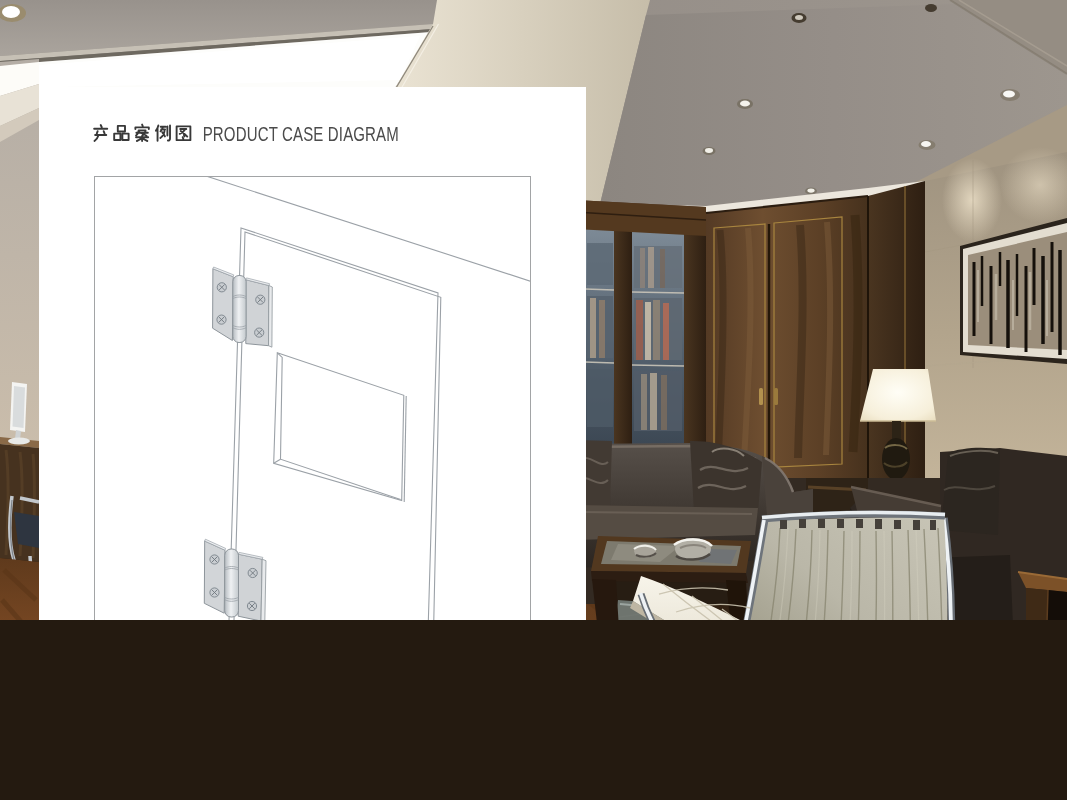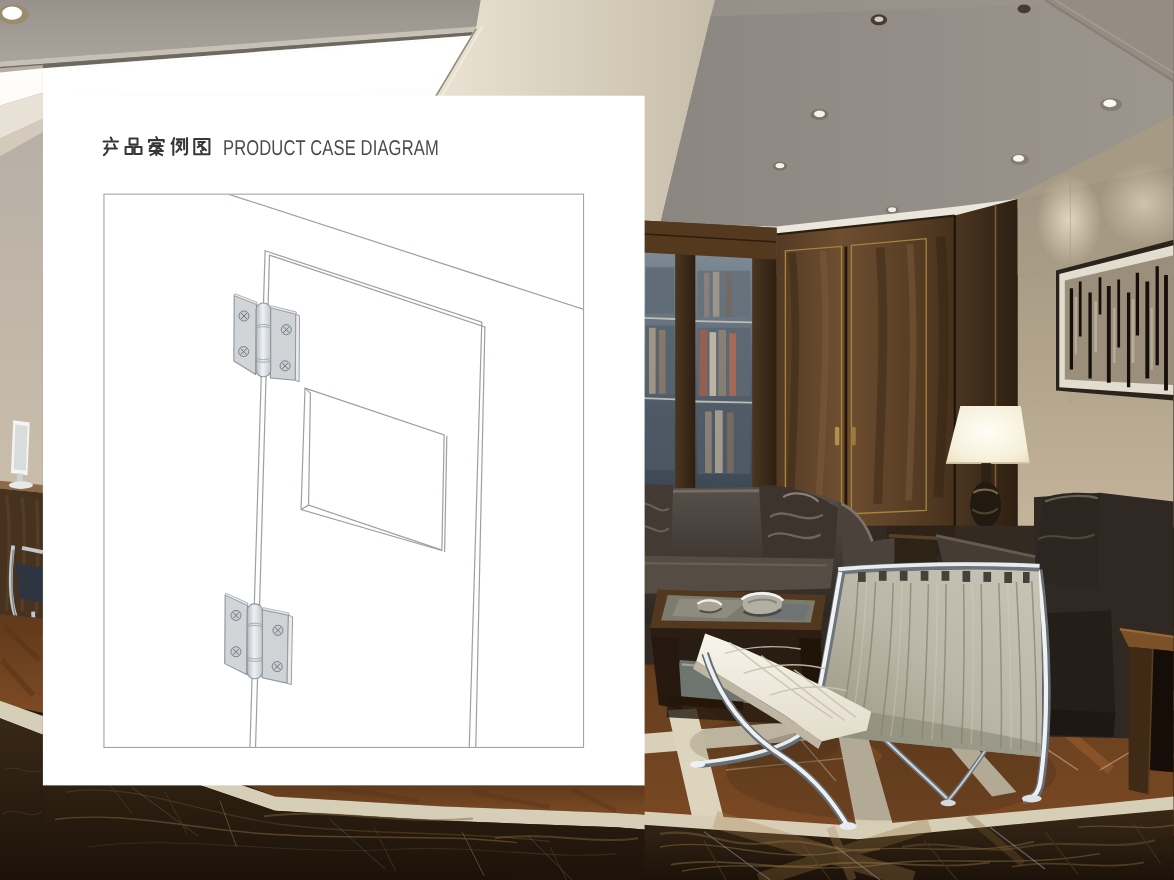--- a/index.html
+++ b/index.html
@@ -1,16 +1,16 @@
 <!DOCTYPE html>
 <html><head>
 <meta charset="utf-8">
 <style>
   html,body{margin:0;padding:0;background:#241a10;}
-  #stage{position:relative;width:1067px;height:800px;overflow:hidden;font-family:"Liberation Sans",sans-serif;}
+  #stage{position:relative;width:1067px;height:620px;overflow:hidden;font-family:"Liberation Sans",sans-serif;}
   svg{position:absolute;left:0;top:0;display:block;}
 </style>
 </head>
 <body>
 <div id="stage">
 <svg width="1067" height="800" viewBox="0 0 1067 800">
 <defs>
 <linearGradient id="gCeil" x1="0" y1="0" x2="1" y2="0">
   <stop offset="0" stop-color="#8c8680"></stop>
           <stop offset="0.5" stop-color="#958e88"></stop>

